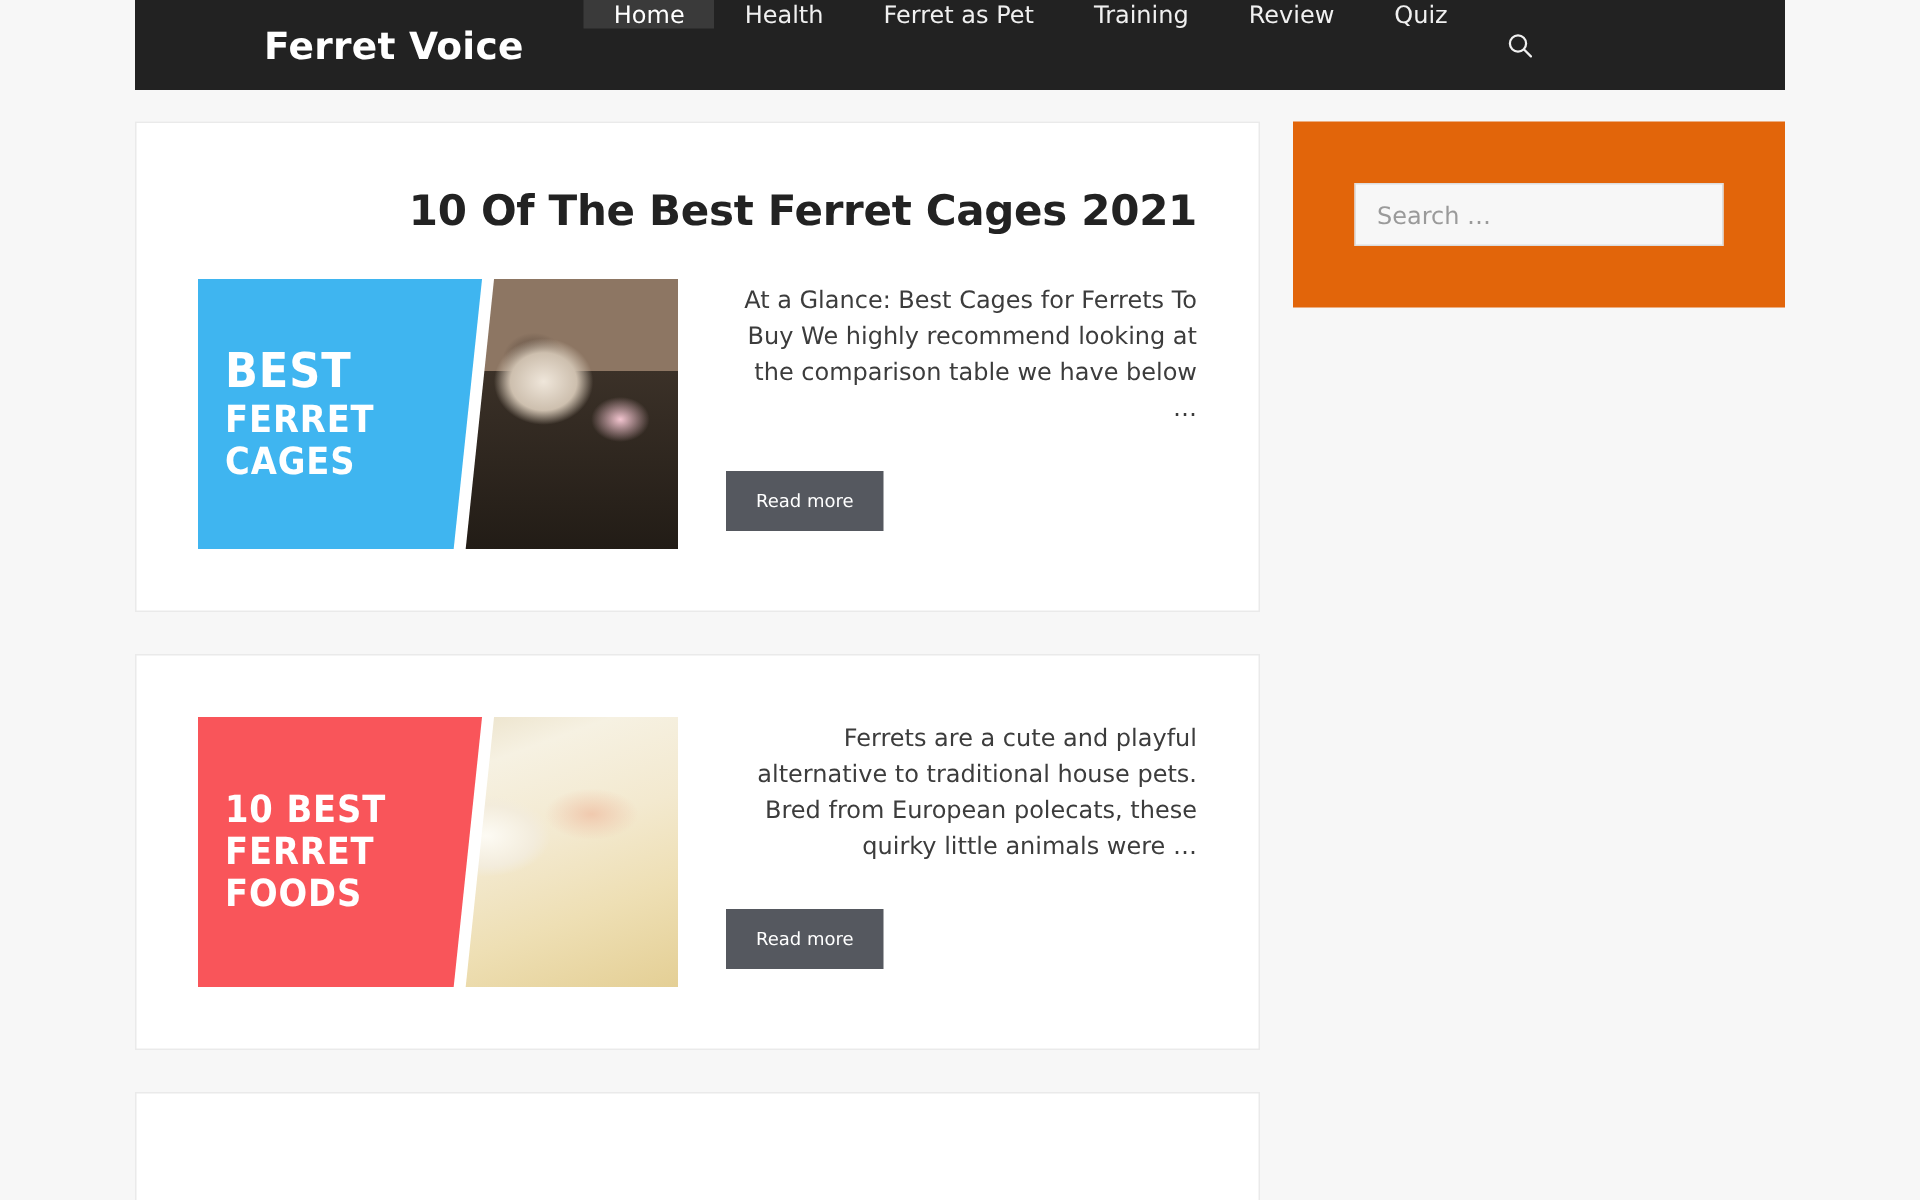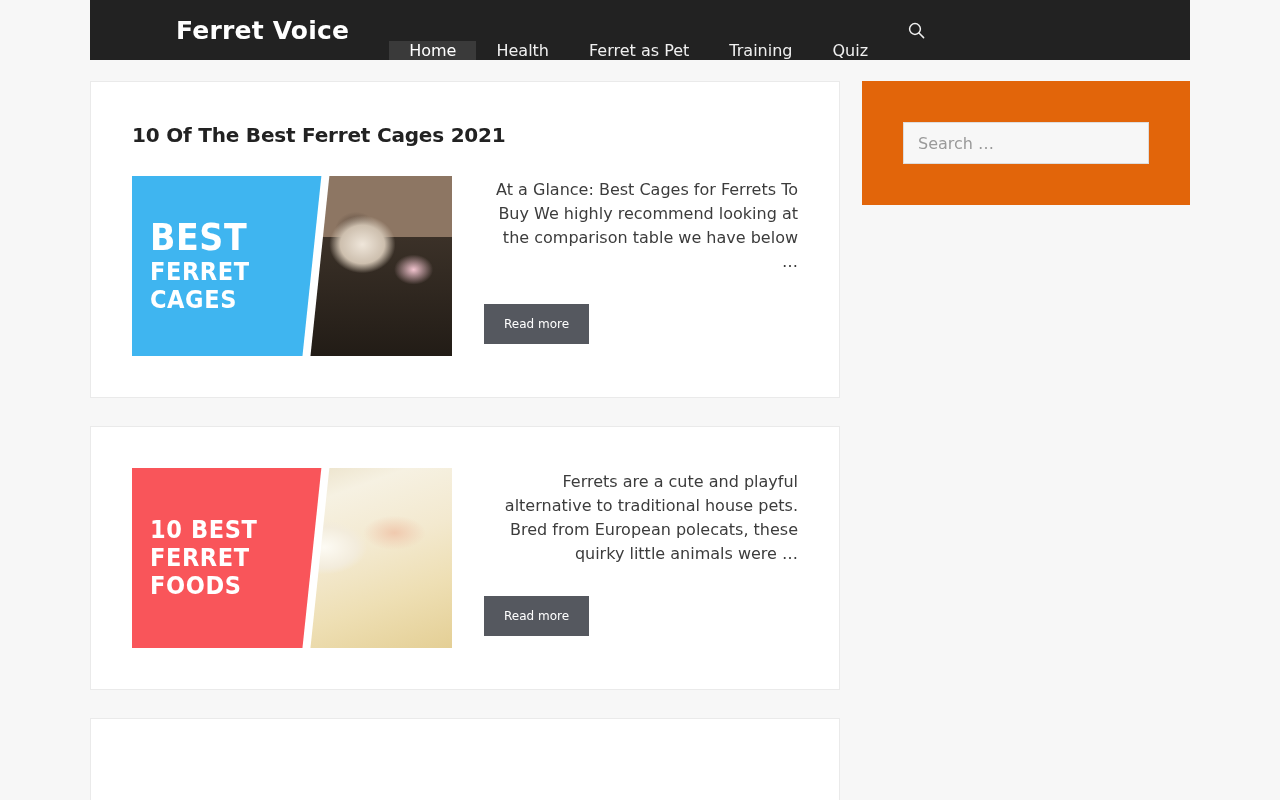--- a/index.html
+++ b/index.html
@@ -35,21 +35,21 @@
     padding: 0 40px 0 86px;
     font-size: 25px;
     font-weight: bold;
     color: #ffffff;
     letter-spacing: 0.2px;
     white-space: nowrap;
   }
 
   .nav-menu {
     display: flex;
-    align-items: flex-end;
+    align-items: flex-start;
     list-style: none;
   }
 
   .nav-item {
     display: flex;
     align-items: center;
     padding: 0 20px;
     font-size: 16px;
     color: #f0f0f0;
     white-space: nowrap;
@@ -90,26 +90,27 @@
 
   
   .card {
     background: #ffffff;
     border: 1px solid #eaeaea;
     padding: 41px;
     margin-bottom: 28px;
   }
 
   .card-title {
-    font-size: 20px;
+    font-size: 28px;
     line-height: 1.25;
     font-weight: bold;
     color: #222222;
     letter-spacing: -0.2px;
     margin-bottom: 28px;
+    text-align: right;
   }
 
   .card-body {
     display: flex;
     align-items: flex-start;
     gap: 32px;
   }
 
   
   .thumb {
@@ -174,21 +175,21 @@
     font-family: "DejaVu Sans Condensed", "Liberation Sans Narrow", "Liberation Sans", sans-serif;
     font-weight: bold;
     font-size: 25px;
     line-height: 1.12;
     letter-spacing: 0.6px;
     text-transform: uppercase;
     font-stretch: condensed;
     transform-origin: center;
   }
   .thumb-label span { display: block; }
-  .thumb-label .lead-cap { font-size: 37px; }
+  .thumb-label .lead-cap { font-size: 32px; }
 
   
   .excerpt-col {
     flex: 1;
     min-width: 0;
     padding-top: 2px;
   }
 
   .excerpt {
     font-size: 16px;
@@ -245,20 +246,23 @@
     <li class="nav-item">
       <span>Health</span>
     </li>
     <li class="nav-item">
       <span>Ferret as Pet</span>
     </li>
     <li class="nav-item">
       <span>Training</span>
     </li>
     <li class="nav-item">
+      <span>Review</span>
+    </li>
+    <li class="nav-item">
       <span>Quiz</span>
     </li>
   </ul>
 
   <div class="nav-search-btn">
     <span>
       <svg width="17" height="17" viewBox="0 0 17 17" fill="none" stroke="#f0f0f0" stroke-width="1.5">
         <circle cx="7" cy="7" r="5.4"></circle>
         <line x1="11" y1="11" x2="15.6" y2="15.6" stroke-linecap="round"></line>
       </svg>

